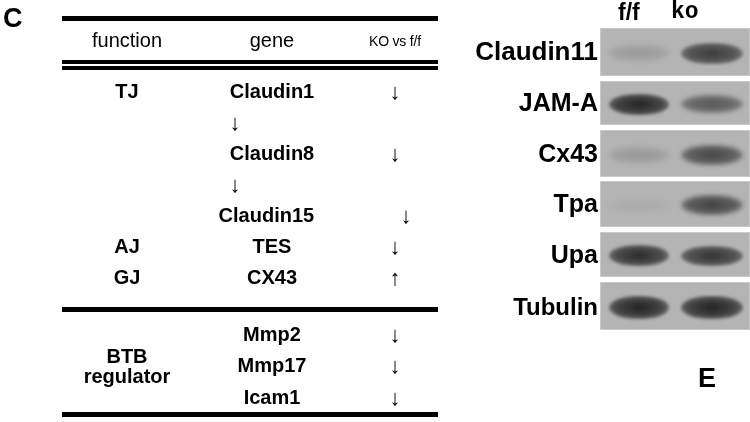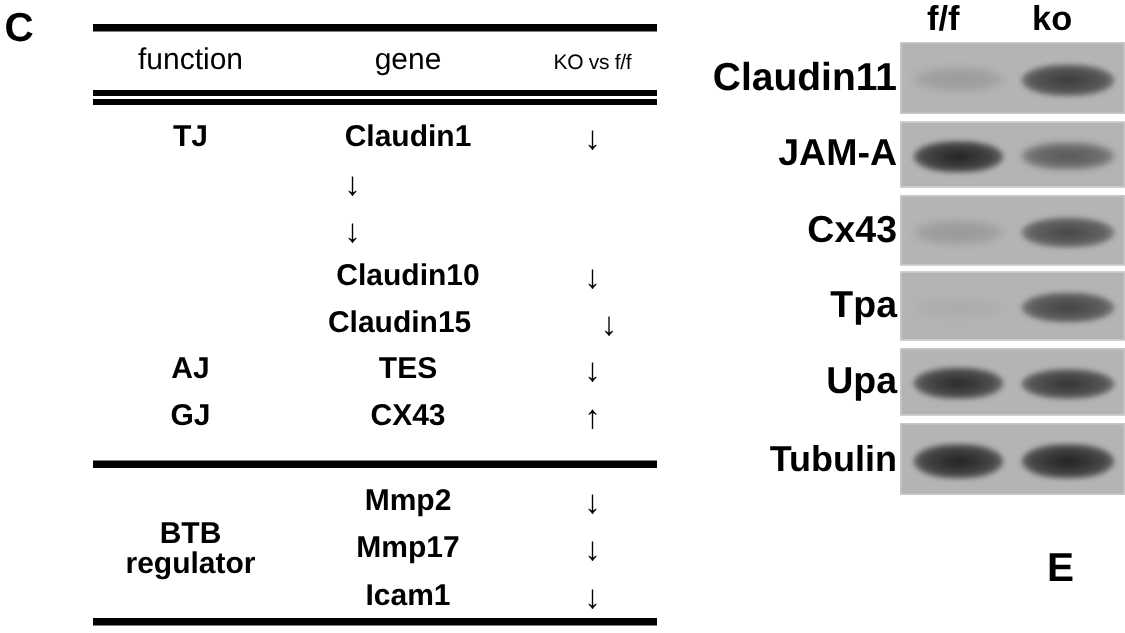--- a/index.html
+++ b/index.html
@@ -110,21 +110,21 @@
     height: 28px;
   }
   .lane-head {
     position: absolute;
     top: 1px;
     font-size: 23px;
     font-weight: bold;
     line-height: 1;
   }
   .lane-head.ff { left: 163px; text-align: center; }
-  .lane-head.ko { left: 233px; }
+  .lane-head.ko { left: 216px; font-family: Liberation Mono, monospace; }
 
   .blot-row {
     position: absolute;
     left: 0;
     width: 295px;
   }
   .blot-label {
     position: absolute;
     right: 152px;
     font-weight: bold;
@@ -168,25 +168,25 @@
     <div class="c-function">TJ</div>
     <div class="c-gene">Claudin1</div>
     <div class="c-dir">↓</div>
   </div>
   <div class="trow" style="top:91px;">
     <div class="c-function"></div>
     <div class="c-dir">↓</div>
   </div>
   <div class="trow" style="top:122px;">
     <div class="c-function"></div>
+    <div class="c-gene">Claudin8</div>
     <div class="c-dir">↓</div>
   </div>
   <div class="trow" style="top:153px;">
     <div class="c-function"></div>
-    <div class="c-gene">Claudin10</div>
     <div class="c-dir">↓</div>
   </div>
   <div class="trow" style="top:184px;gap:48px;">
     <div class="c-function"></div>
     <div class="c-gene">Claudin15</div>
     <div class="c-dir">↓</div>
   </div>
   <div class="trow" style="top:215px;">
     <div class="c-function">AJ</div>
     <div class="c-gene">TES</div>

